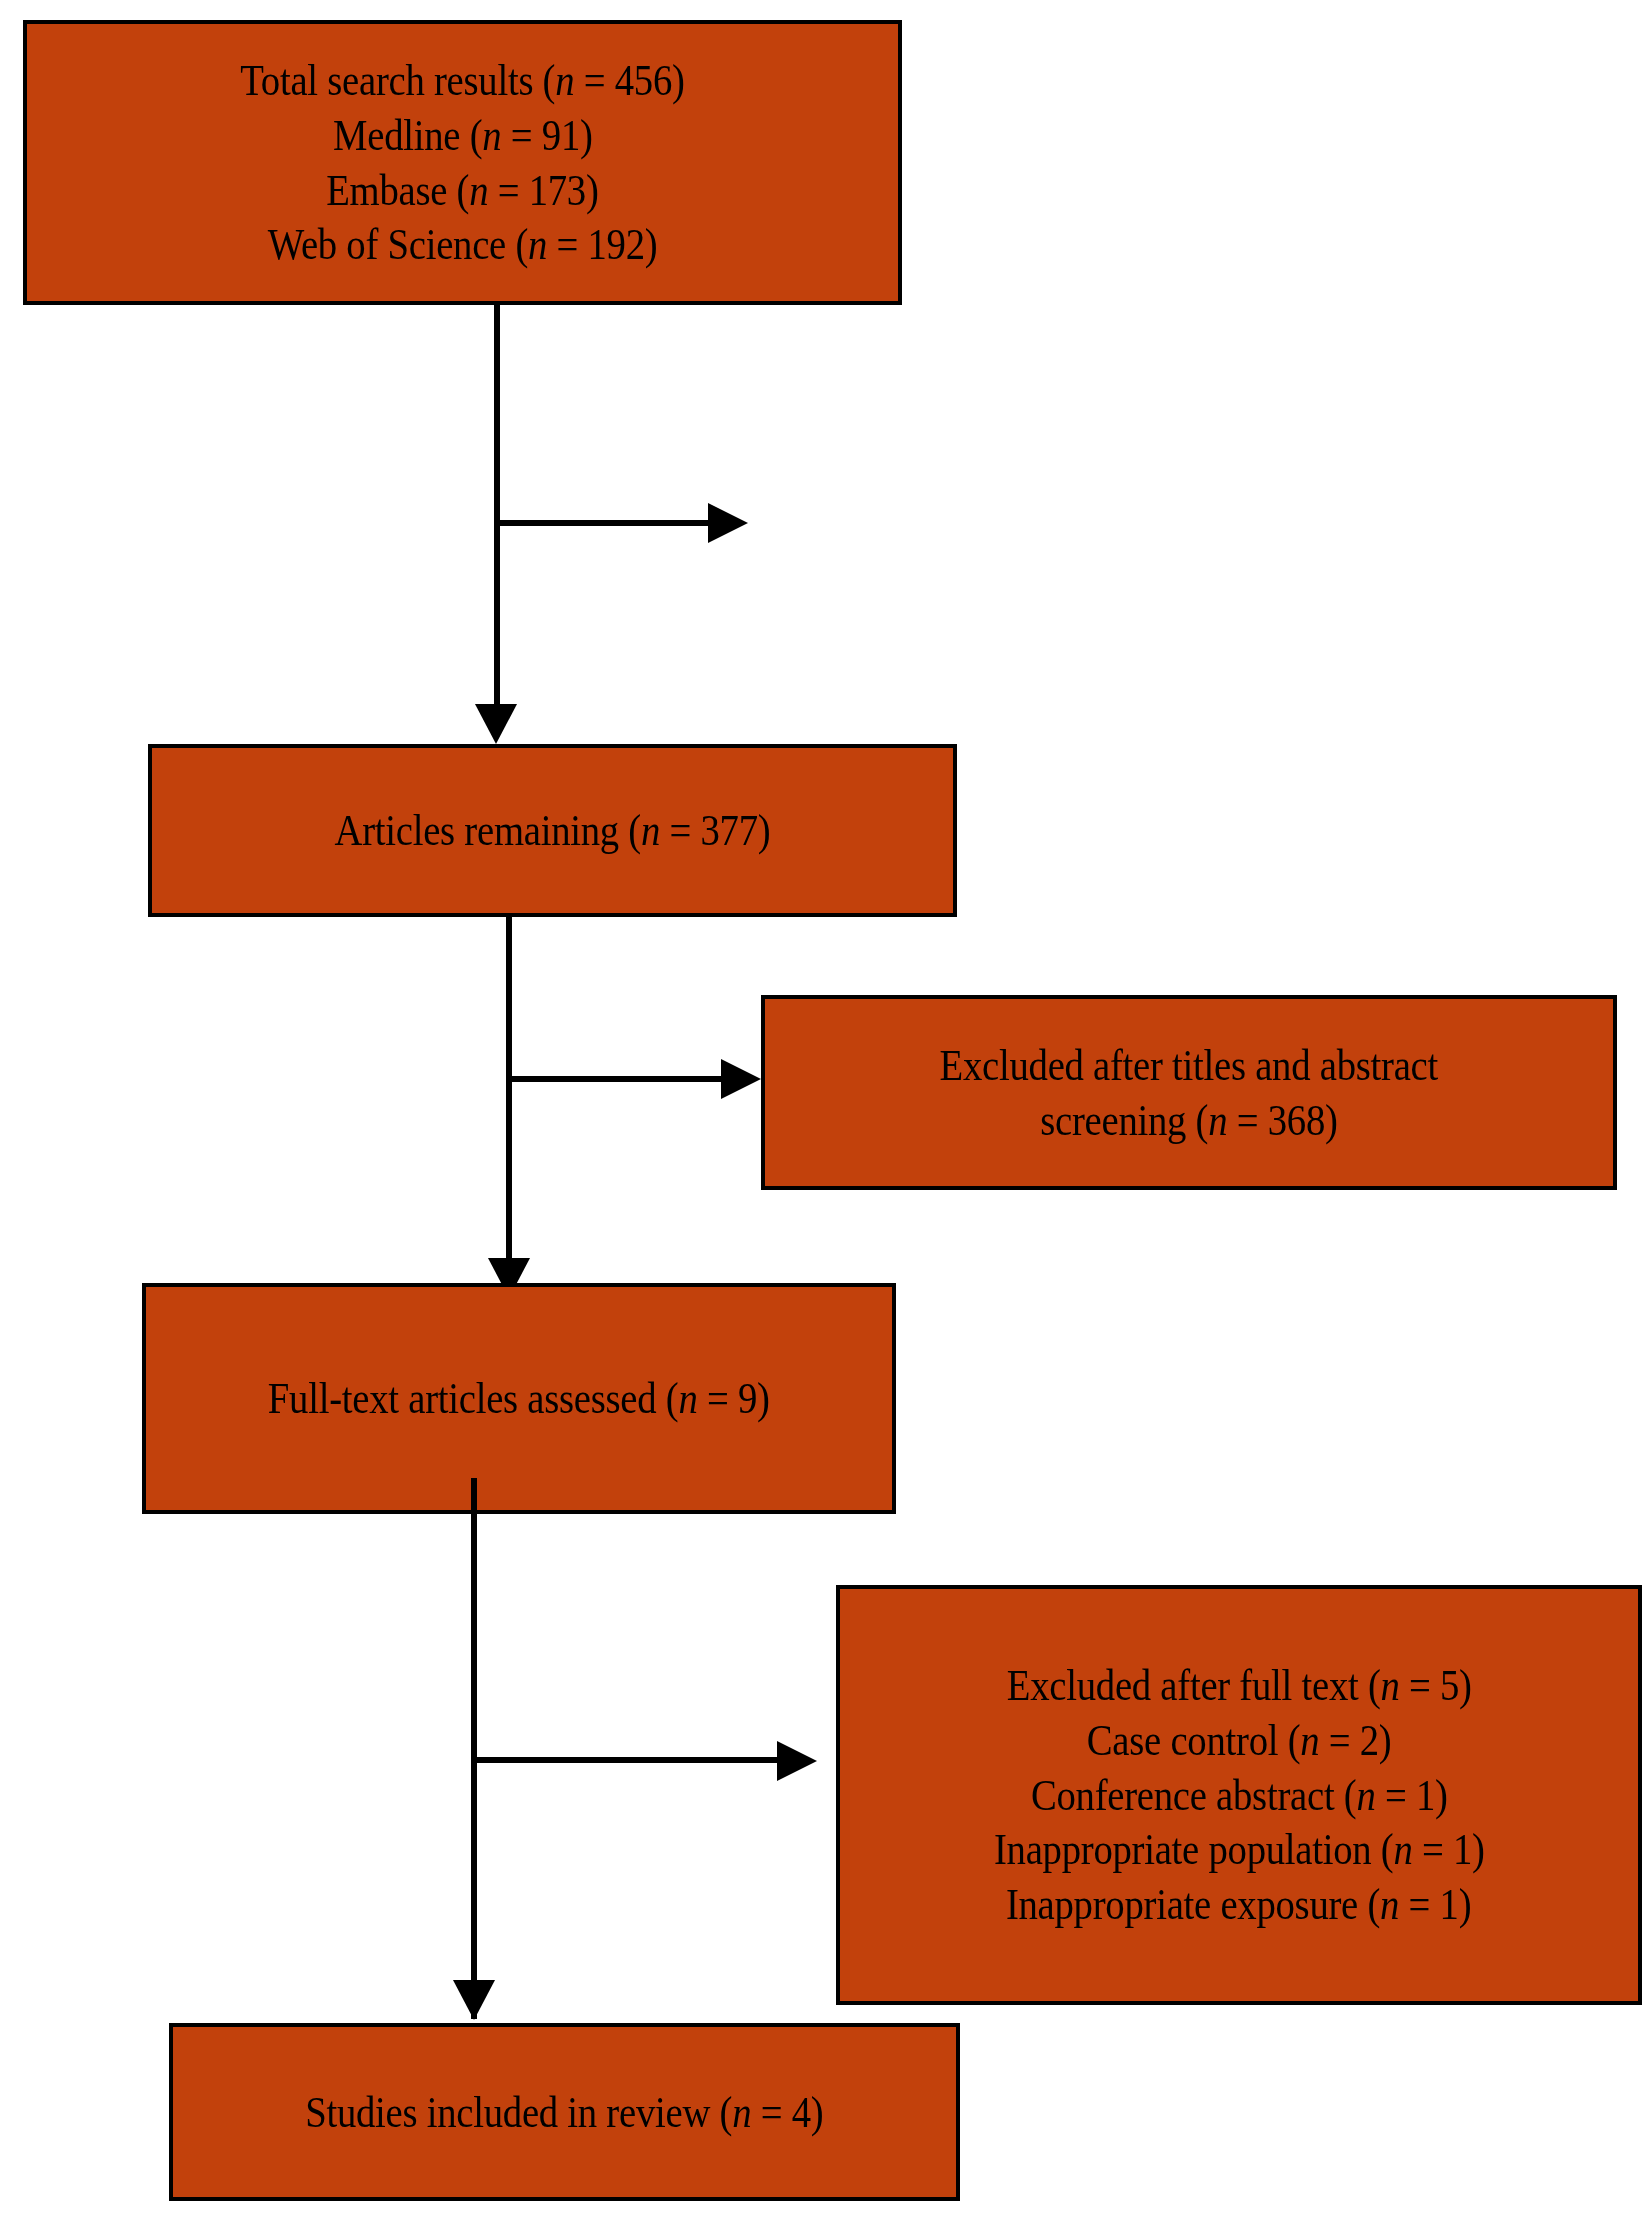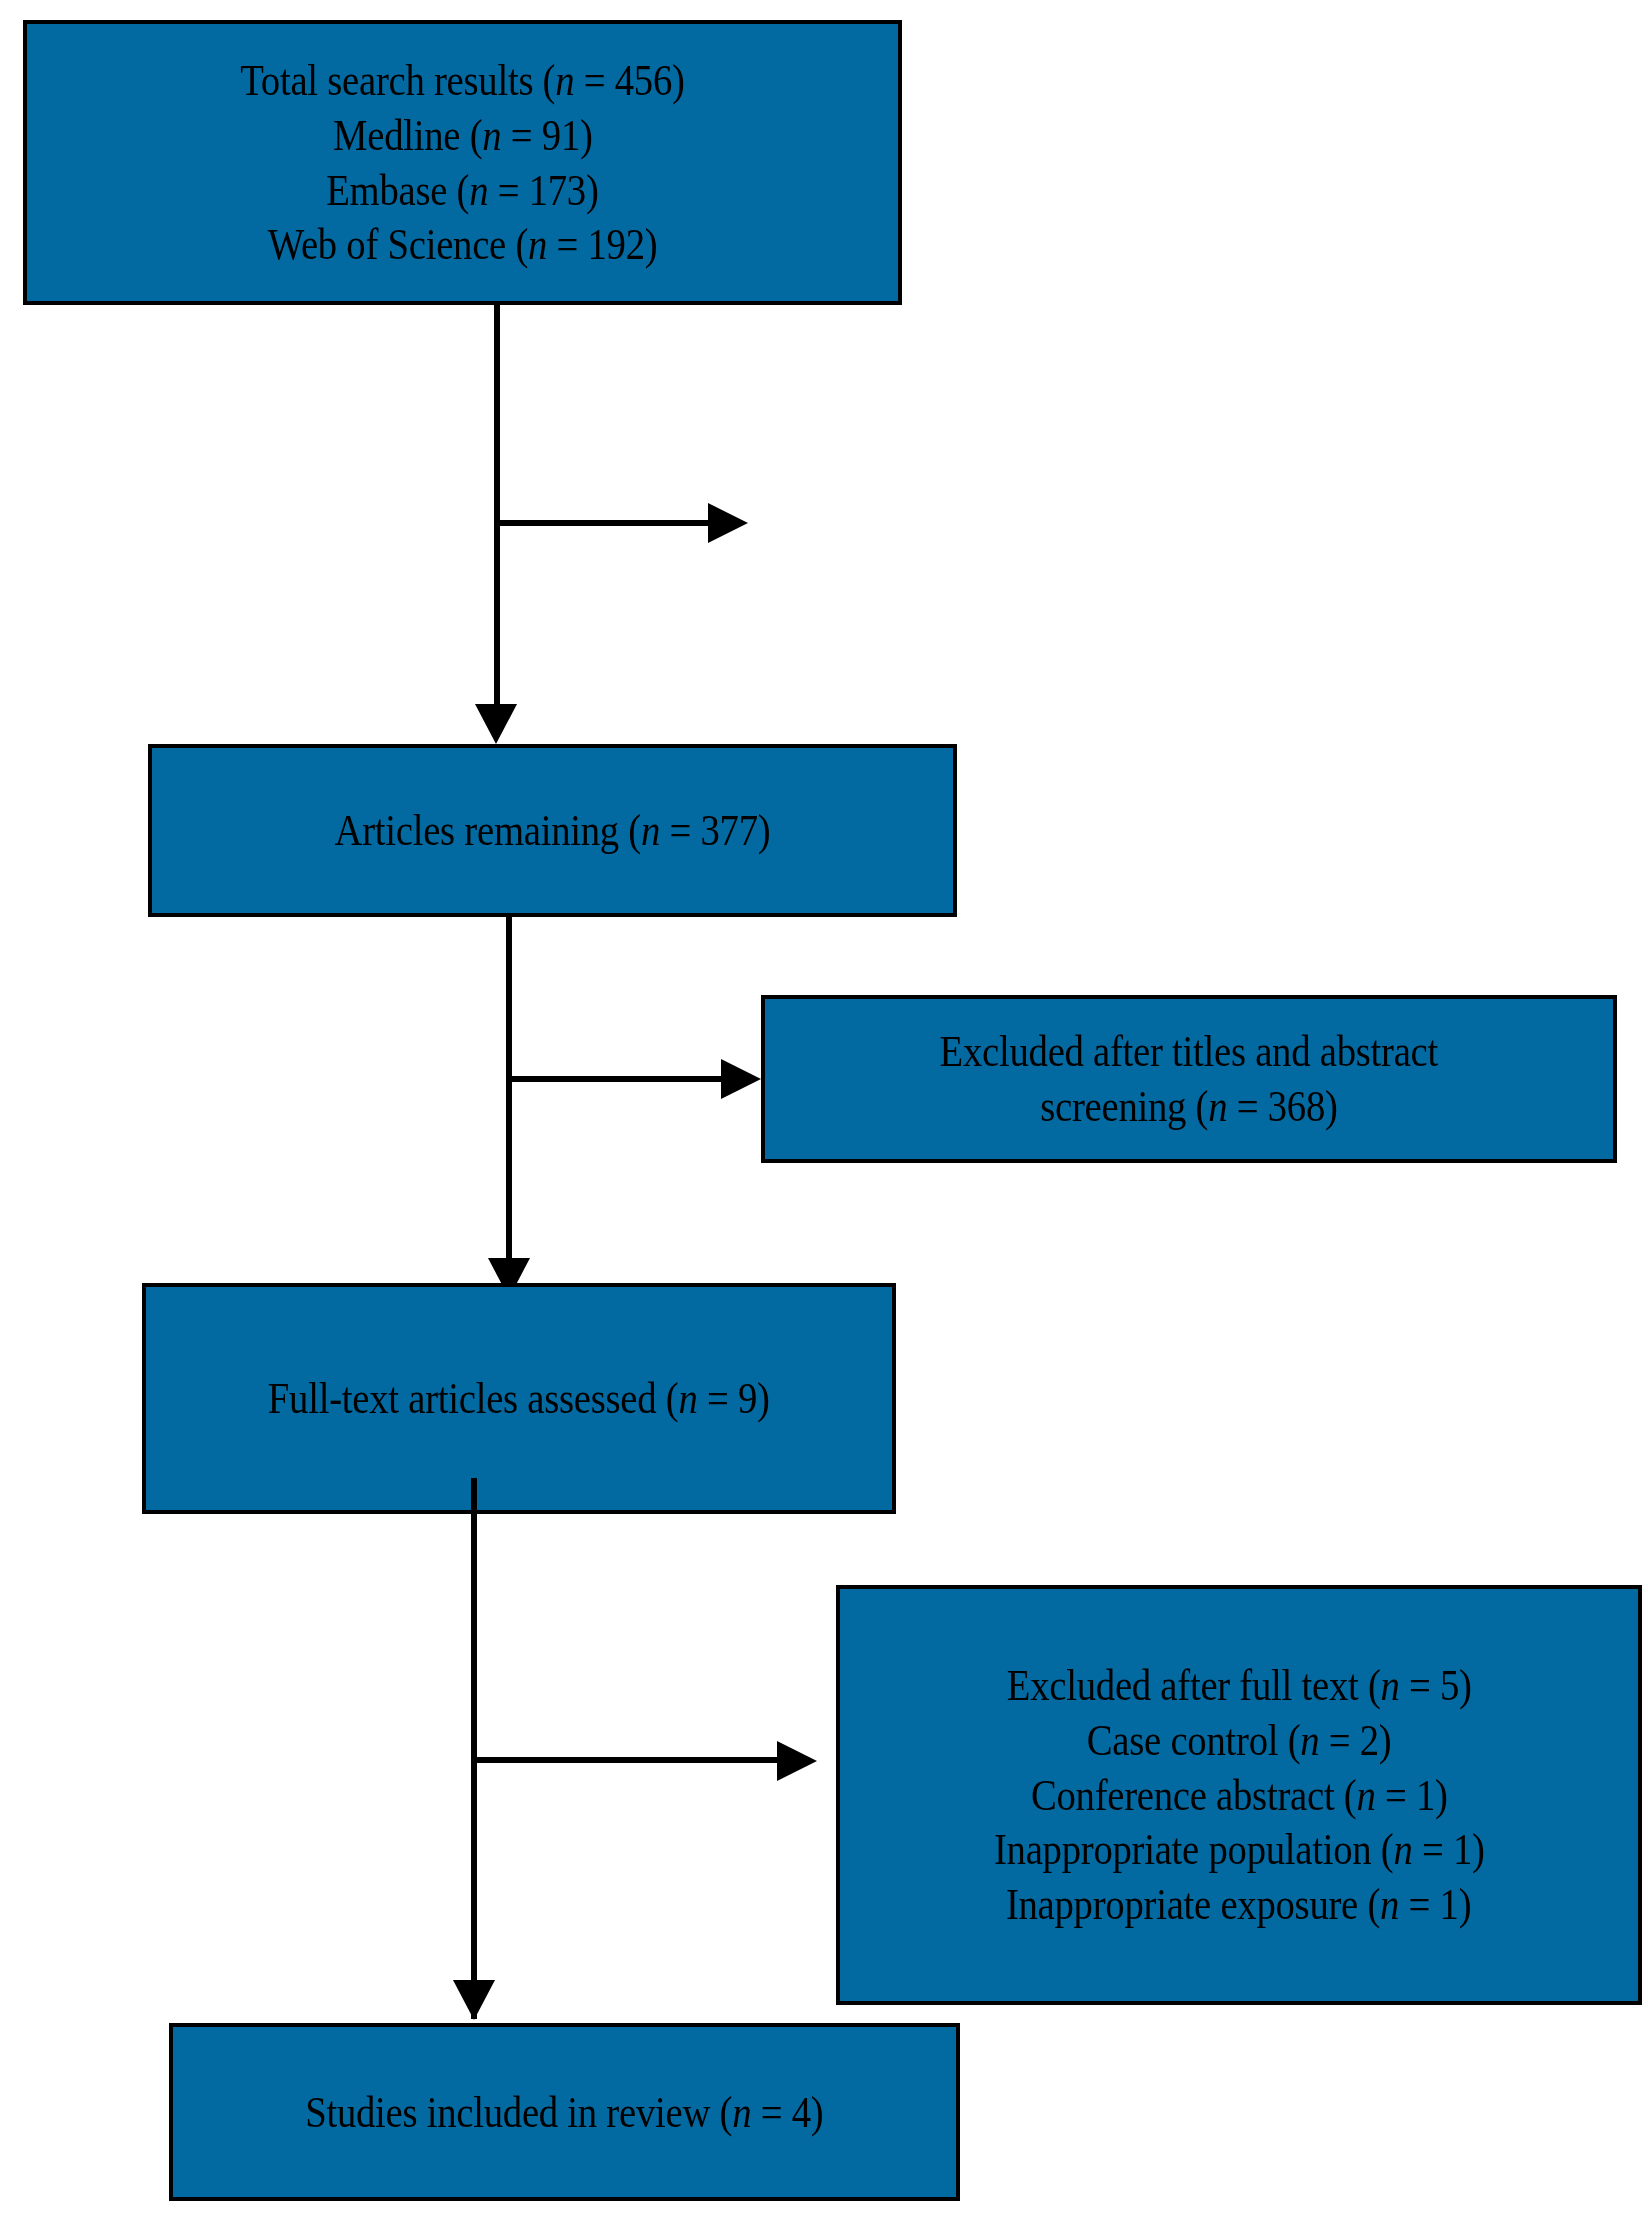--- a/index.html
+++ b/index.html
@@ -12,21 +12,21 @@
     width: 1648px;
     height: 2227px;
     background: #ffffff;
     overflow: hidden;
     font-family: "Liberation Serif", "DejaVu Serif", serif;
   }
   .flow-box {
     position: absolute;
     box-sizing: border-box;
     border: 4.5px solid #000000;
-    background: #0369a1;
+    background: #c2410c;
     display: flex;
     flex-direction: column;
     align-items: center;
     justify-content: center;
     text-align: center;
     color: #000000;
   }
   .flow-box .line {
     display: block;
     white-space: nowrap;
@@ -64,21 +64,21 @@
     height: 0;
     border-top: 20px solid transparent;
     border-bottom: 20px solid transparent;
     border-left: 40px solid #000000;
   }
 
   
   #box-total-search        { left: 23px;   top: 20px;   width: 879px; height: 285px; }
   #box-duplicates-removed  { left: 747px; top: 413px;  width: 870px; height: 219px; }
   #box-articles-remaining  { left: 148px;  top: 744px; width: 809px; height: 173px; }
-  #box-excluded-titles     { left: 761px; top: 995px; width: 856px; height: 168px; }
+  #box-excluded-titles     { left: 761px; top: 995px; width: 856px; height: 195px; }
   #box-fulltext-assessed   { left: 142px;  top: 1283px; width: 754px; height: 231px; }
   #box-excluded-fulltext   { left: 836px; top: 1585px; width: 806px; height: 420px; }
   #box-studies-included    { left: 125px;  top: 2023px; width: 791px; height: 178px; margin-left: 44px; }
 
   
   #conn1-stem      { left: 494px;  top: 305px;  height: 423px; }
   #conn1-head      { left: 475px;  top: 704px; }
   #conn1-branch    { left: 497px;  top: 520px;  width: 213px; }
   #conn1-branch-head { left: 708px; top: 503px; }
 

